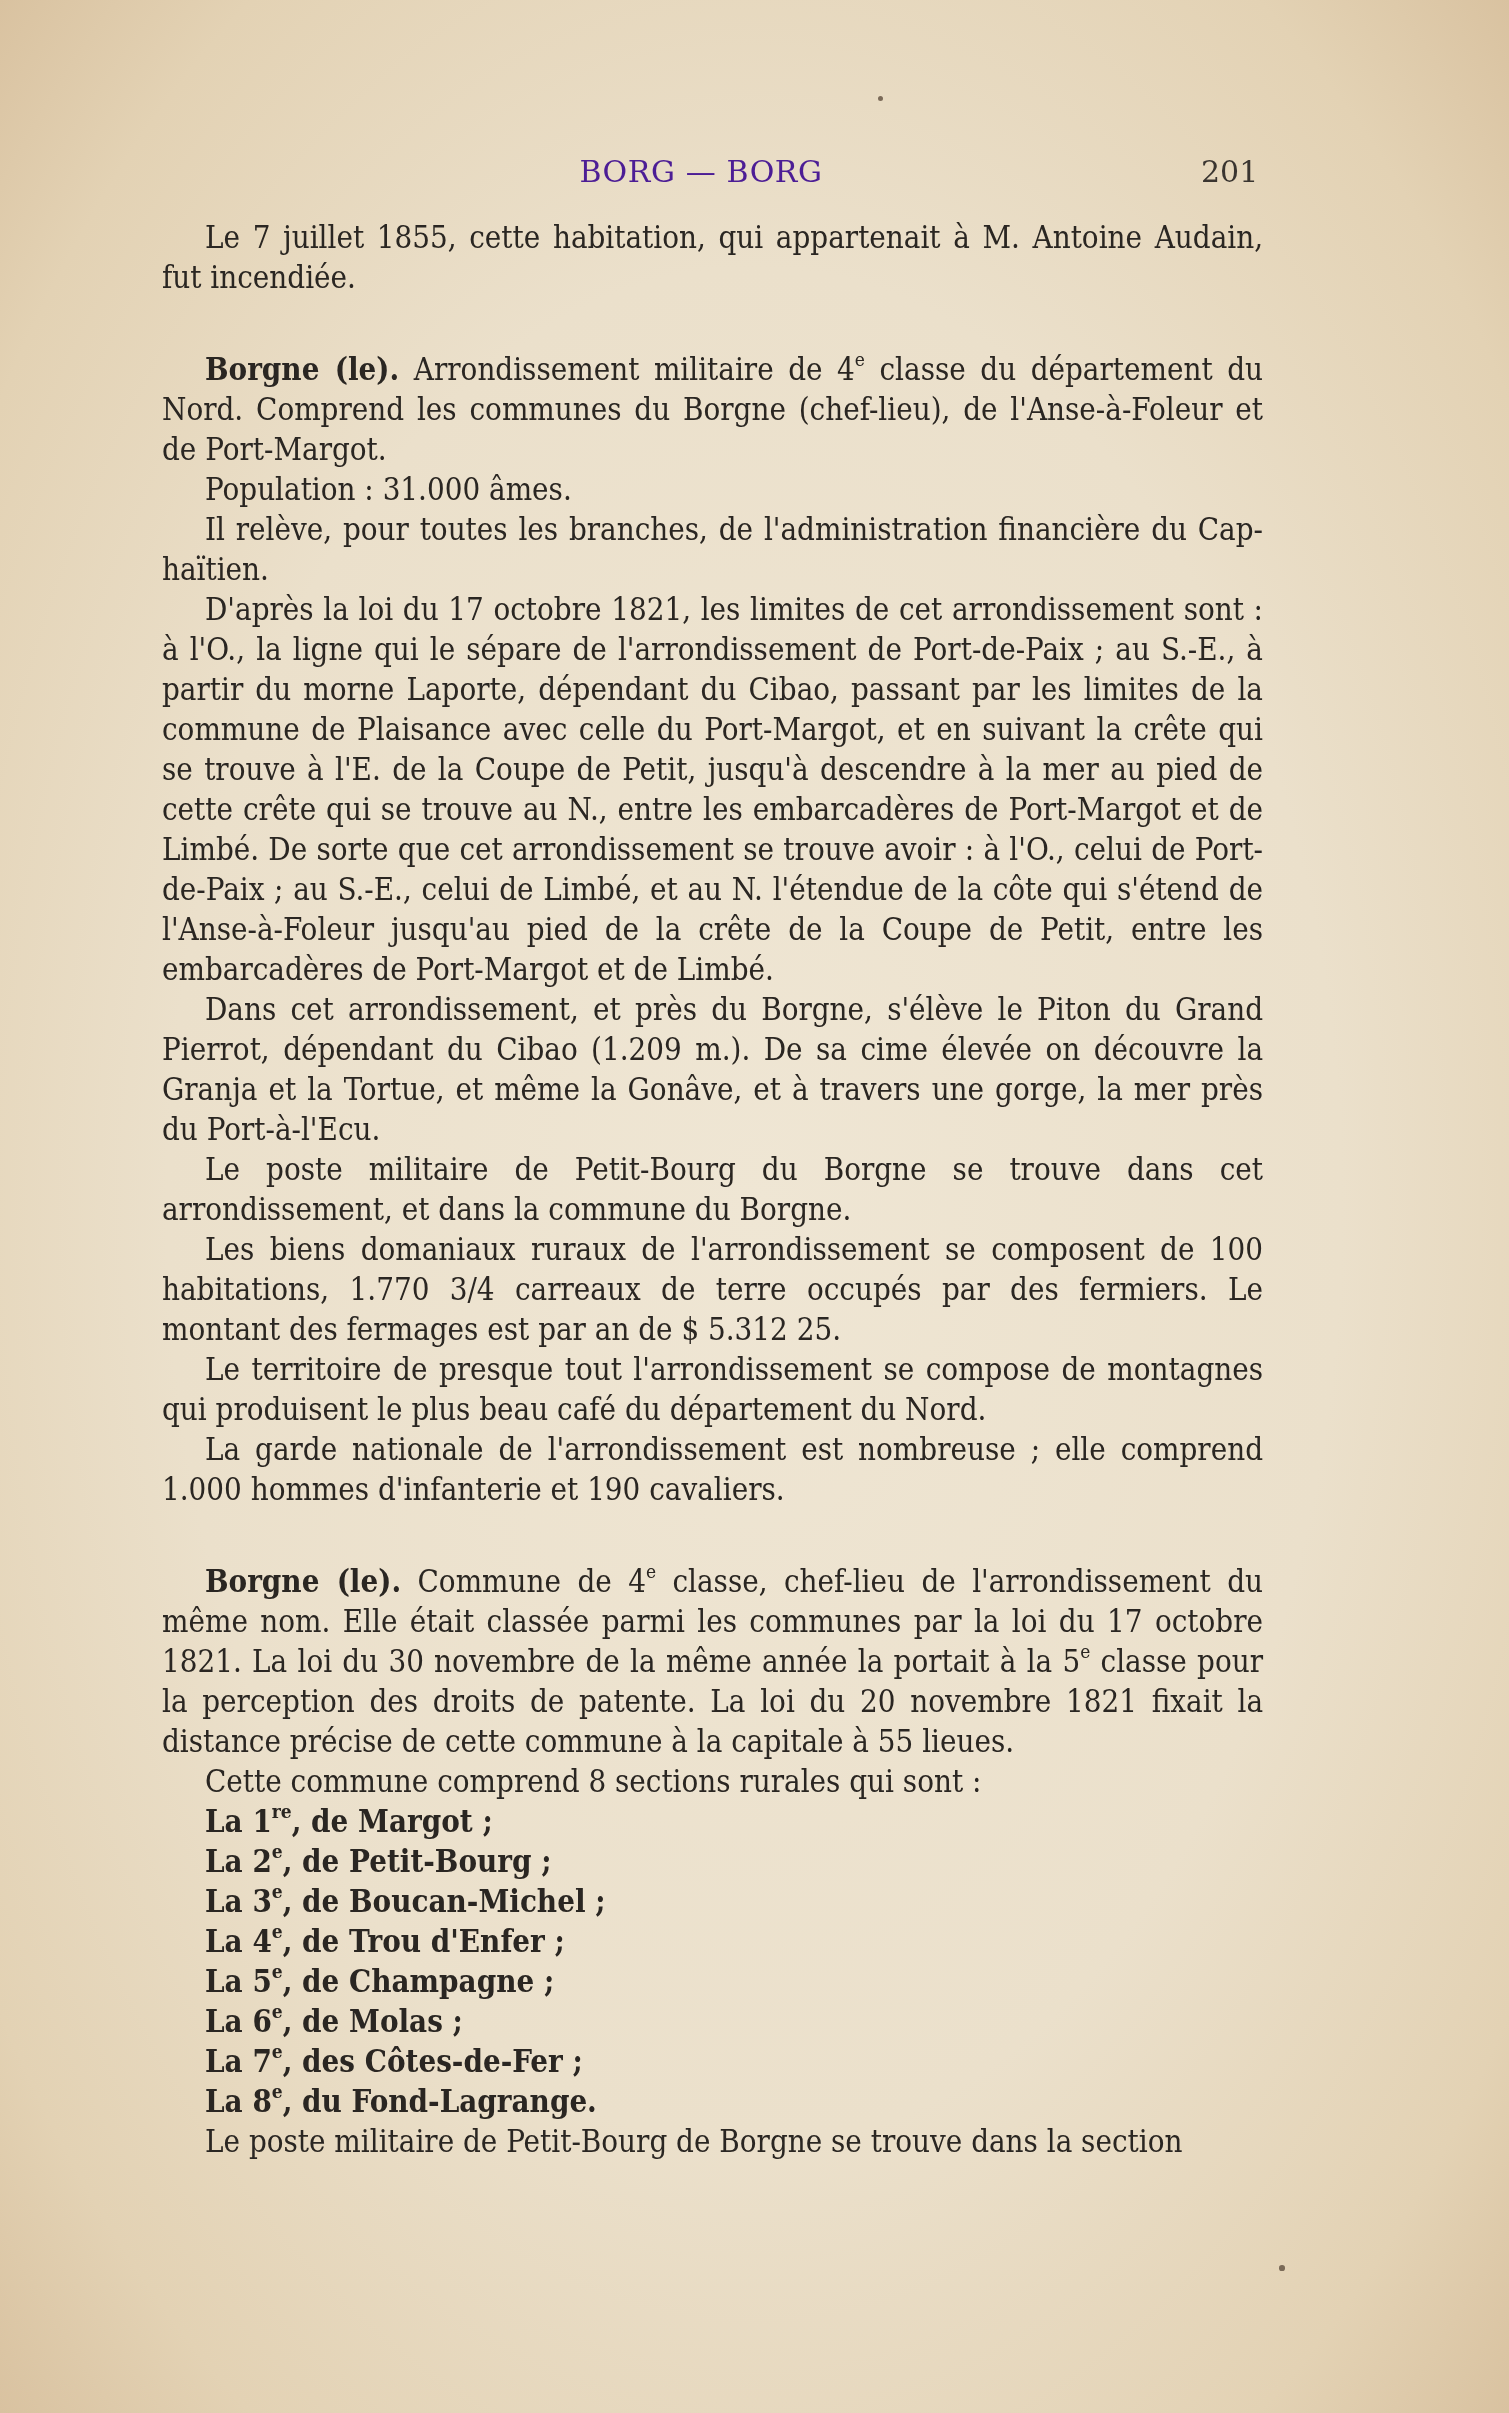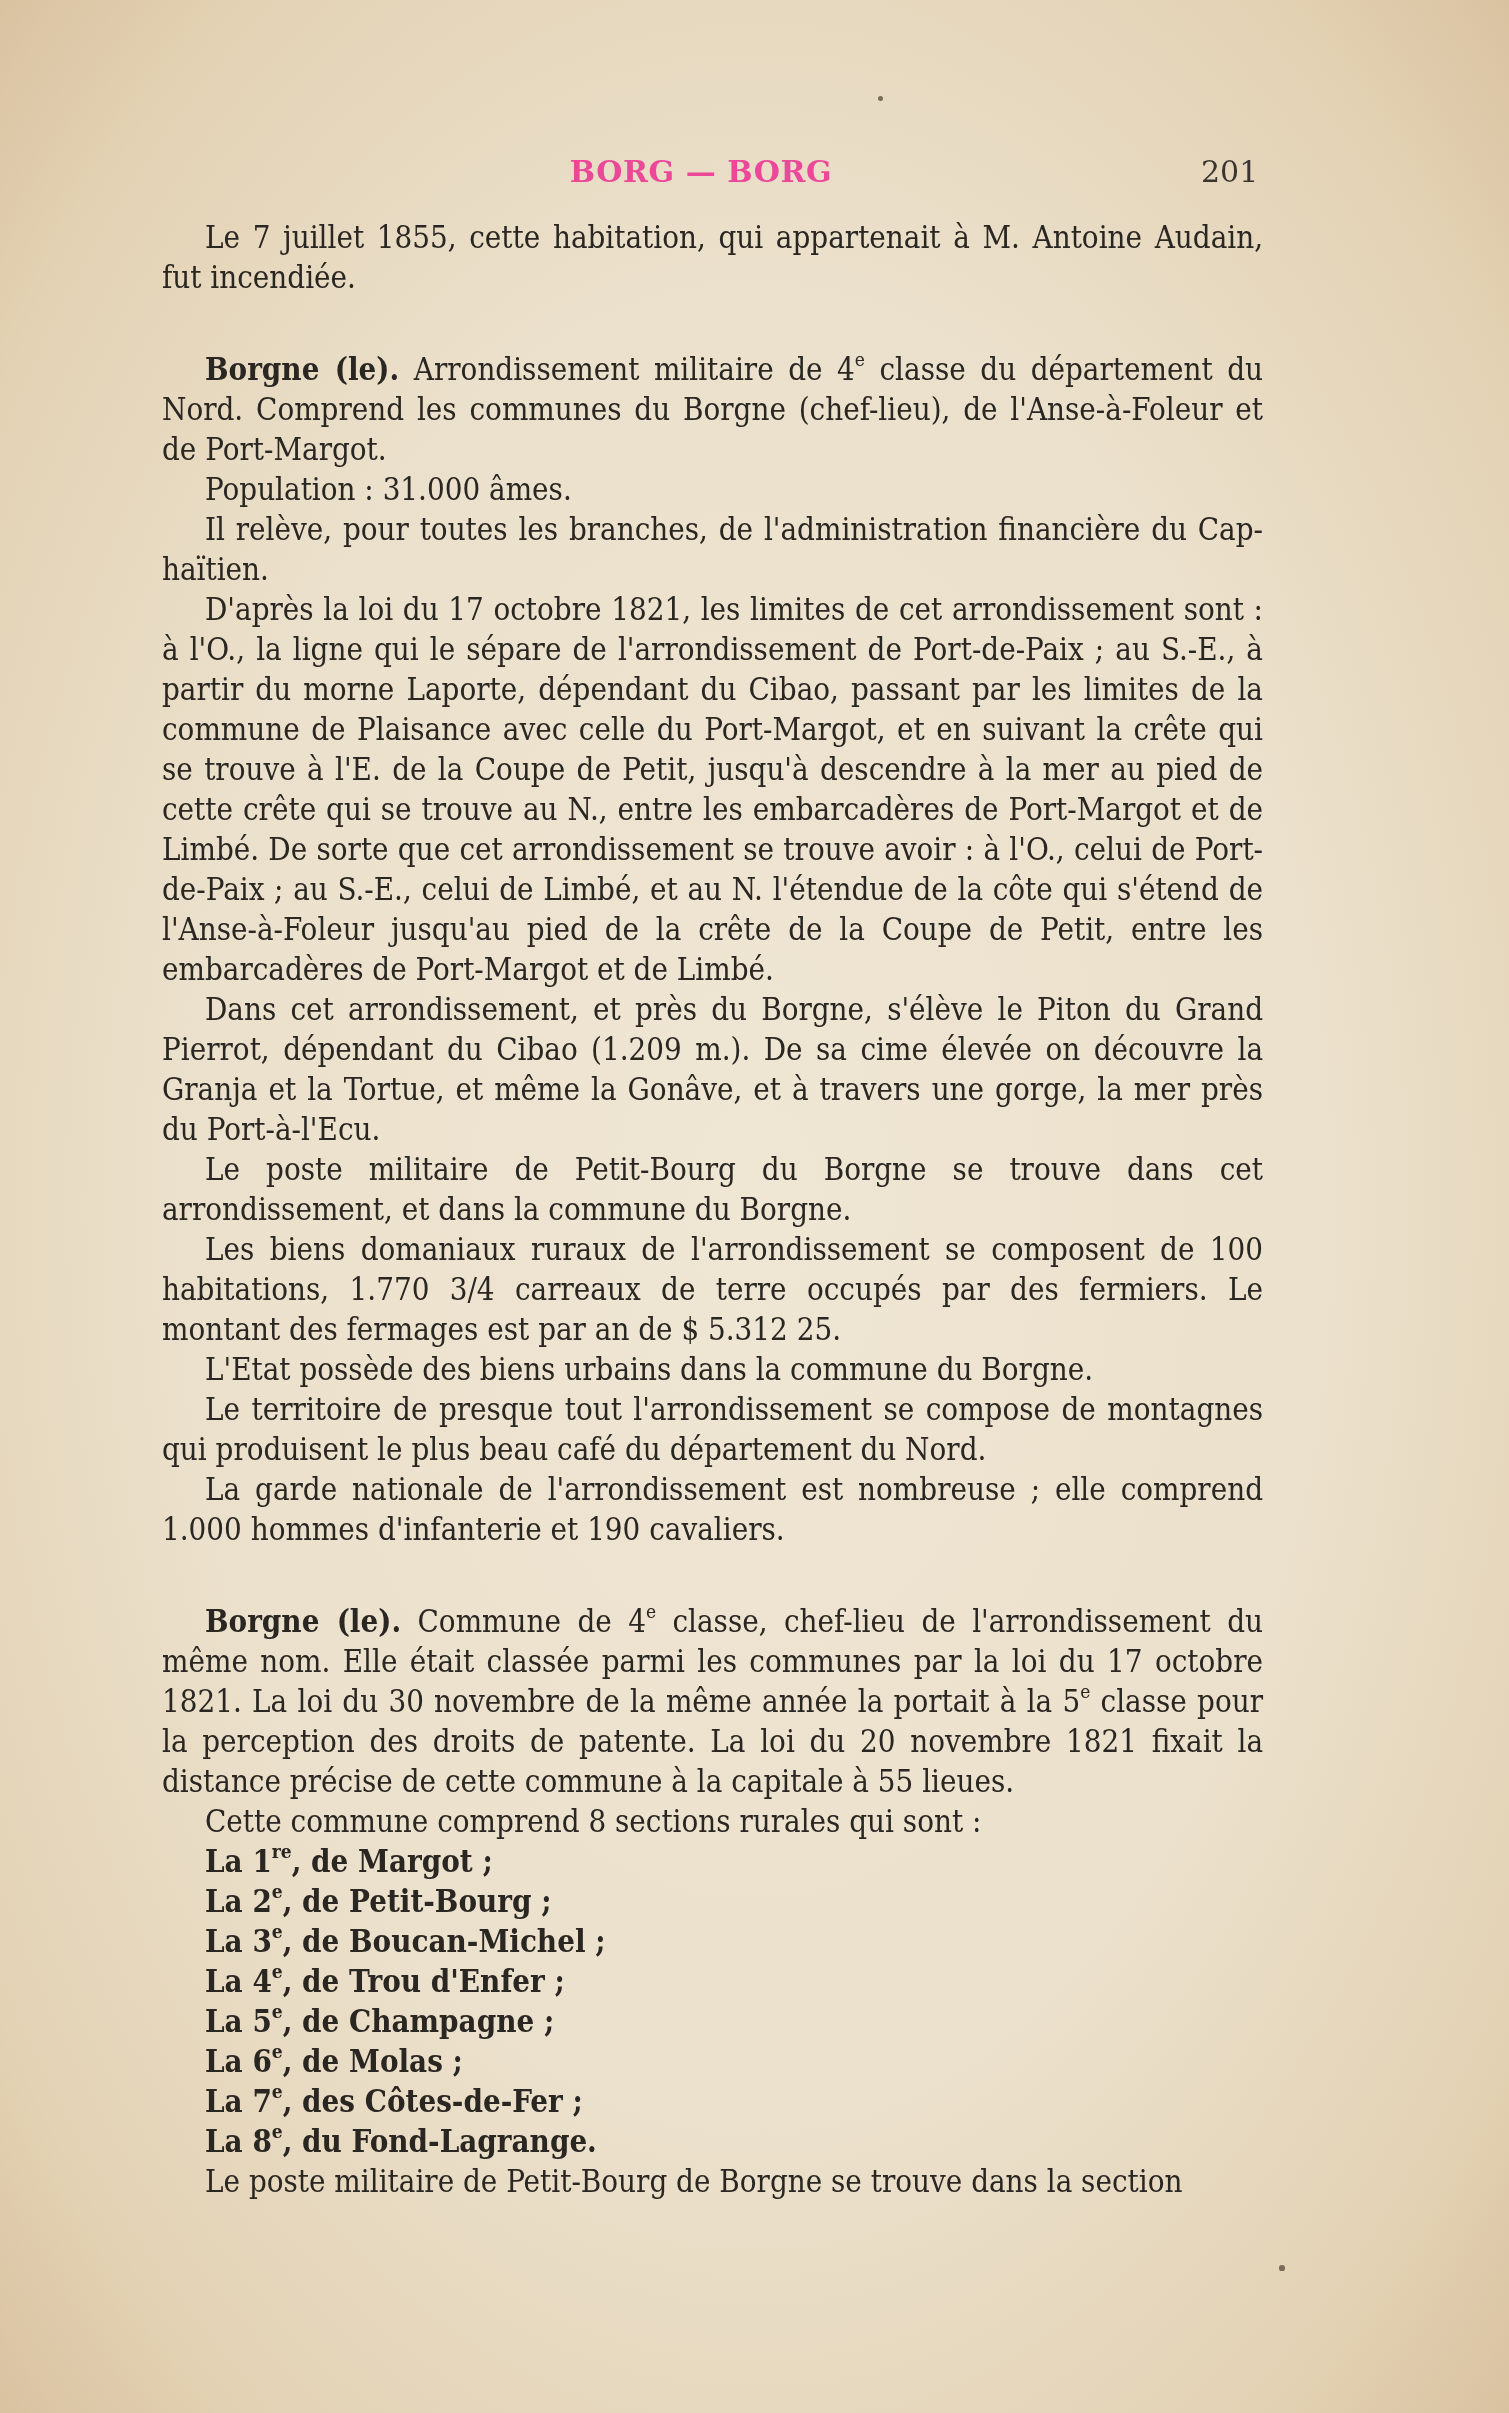--- a/index.html
+++ b/index.html
@@ -5,21 +5,21 @@
   html, body { margin: 0; padding: 0; }
   body {
     width: 1509px; height: 2413px; overflow: hidden;
     background: radial-gradient(ellipse at 50% 50%, #efe6d4 0%, #ebe0cb 55%, #e3d2b4 85%, #d9c2a0 100%);
     font-family: "DejaVu Serif", "Liberation Serif", serif;
     color: #2a2622;
   }
   .page { position: relative; width: 1509px; height: 2413px; }
   .running-head {
     position: absolute; top: 154px; left: 561px; width: 280px;
-    text-align: center; font-size: 30px; letter-spacing: 0.6px; color: #ec4899; font-weight: bold;
+    text-align: center; font-size: 30px; letter-spacing: 0.6px; color: #4c1d95;
   }
   .page-number {
     position: absolute; top: 154px; left: 1201px; font-size: 30px; color: #3a3530;
   }
   .text {
     position: absolute; left: 162px; top: 217px; width: 1101px;
     font-size: 31px; line-height: 40px; text-align: justify;
     font-stretch: condensed; transform-origin: 0 0;
   }
   .text p { margin: 0; text-indent: 43px; }
@@ -40,21 +40,20 @@
   <div class="text">
     <p>Le 7 juillet 1855, cette habitation, qui appartenait à M. Antoine Audain, fut incendiée.</p>
 
     <p class="entry"><b>Borgne (le).</b><span> Arrondissement militaire de 4</span><sup>e</sup><span> classe du département du Nord. Comprend les communes du Borgne (chef-lieu), de l'Anse-à-Foleur et de Port-Margot.</span></p>
     <p>Population : 31.000 âmes.</p>
     <p>Il relève, pour toutes les branches, de l'administration financière du Cap-haïtien.</p>
     <p>D'après la loi du 17 octobre 1821, les limites de cet arrondissement sont : à l'O., la ligne qui le sépare de l'arrondissement de Port-de-Paix ; au S.-E., à partir du morne Laporte, dépendant du Cibao, passant par les limites de la commune de Plaisance avec celle du Port-Margot, et en suivant la crête qui se trouve à l'E. de la Coupe de Petit, jusqu'à descendre à la mer au pied de cette crête qui se trouve au N., entre les embarcadères de Port-Margot et de Limbé. De sorte que cet arrondissement se trouve avoir : à l'O., celui de Port-de-Paix ; au S.-E., celui de Limbé, et au N. l'étendue de la côte qui s'étend de l'Anse-à-Foleur jusqu'au pied de la crête de la Coupe de Petit, entre les embarcadères de Port-Margot et de Limbé.</p>
     <p>Dans cet arrondissement, et près du Borgne, s'élève le Piton du Grand Pierrot, dépendant du Cibao (1.209 m.). De sa cime élevée on découvre la Granja et la Tortue, et même la Gonâve, et à travers une gorge, la mer près du Port-à-l'Ecu.</p>
     <p>Le poste militaire de Petit-Bourg du Borgne se trouve dans cet arrondissement, et dans la commune du Borgne.</p>
     <p>Les biens domaniaux ruraux de l'arrondissement se composent de 100 habitations, 1.770 3/4 carreaux de terre occupés par des fermiers. Le montant des fermages est par an de $ 5.312 25.</p>
-    <p>L'Etat possède des biens urbains dans la commune du Borgne.</p>
     <p>Le territoire de presque tout l'arrondissement se compose de montagnes qui produisent le plus beau café du département du Nord.</p>
     <p>La garde nationale de l'arrondissement est nombreuse ; elle comprend 1.000 hommes d'infanterie et 190 cavaliers.</p>
 
     <p class="entry"><b>Borgne (le).</b><span> Commune de 4</span><sup>e</sup><span> classe, chef-lieu de l'arrondissement du même nom. Elle était classée parmi les communes par la loi du 17 octobre 1821. La loi du 30 novembre de la même année la portait à la 5</span><sup>e</sup><span> classe pour la perception des droits de patente. La loi du 20 novembre 1821 fixait la distance précise de cette commune à la capitale à 55 lieues.</span></p>
     <p>Cette commune comprend 8 sections rurales qui sont :</p>
     <ul class="section-list">
       <li><span>La 1</span><sup>re</sup><span>, de Margot ;</span></li>
       <li><span>La 2</span><sup>e</sup><span>, de Petit-Bourg ;</span></li>
       <li><span>La 3</span><sup>e</sup><span>, de Boucan-Michel ;</span></li>
       <li><span>La 4</span><sup>e</sup><span>, de Trou d'Enfer ;</span></li>

